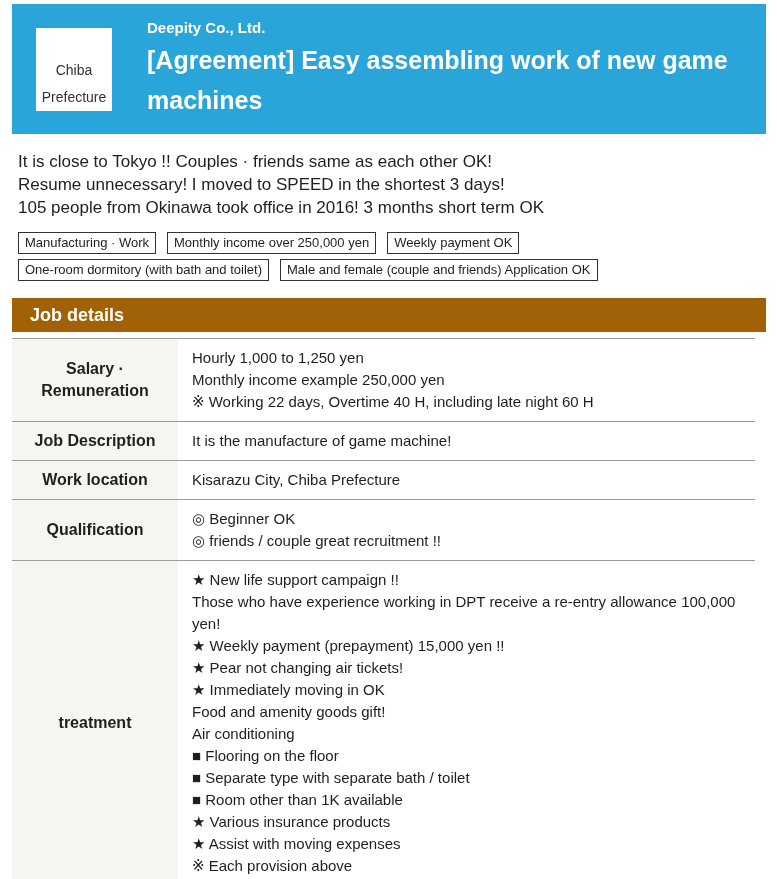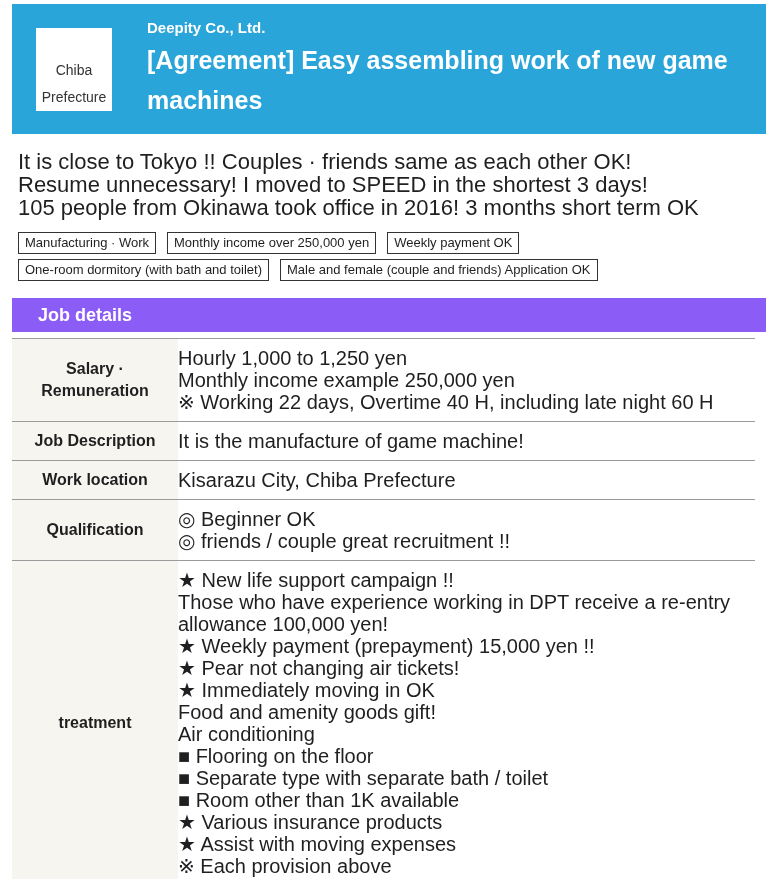--- a/index.html
+++ b/index.html
@@ -25,45 +25,45 @@
     font-size: 14px; line-height: 27px; color: #333333;
     overflow-wrap: break-word; word-wrap: break-word;
   }
   .hero-text { flex: 1 1 auto; min-width: 0; }
   .company { color: #ffffff; font-weight: bold; font-size: 15px; line-height: 19px; }
   .title {
     color: #ffffff; font-weight: bold; font-size: 25px; line-height: 40px;
     margin: 3px 0 0 0;
   }
   
-  .intro { margin: 16px 18px 0 18px; font-size: 22px; line-height: 23px; }
+  .intro { margin: 16px 18px 0 18px; font-size: 17px; line-height: 23px; }
   
   .tags { margin: 13px 12px 0 12px; }
   .tag {
     display: inline-block; border: 1px solid #333333; color: #1f1f1f;
     font-size: 13px; line-height: 16px; padding: 2px 6px;
     margin: 0 5px 5px 6px; background: #ffffff; white-space: nowrap;
   }
   
   .section-bar {
-    margin: 12px 11px 0 12px; background: #8b5cf6; color: #ffffff;
-    font-weight: bold; font-size: 18px; line-height: 20px; padding: 7px 26px;
+    margin: 12px 11px 0 12px; background: #a16207; color: #ffffff;
+    font-weight: bold; font-size: 18px; line-height: 20px; padding: 7px 18px;
   }
   
   .job-table { margin: 6px 22px 0 12px; border-bottom: 1px solid #9b9b9b; }
   .row { display: flex; border-top: 1px solid #9b9b9b; }
   .row-label {
     width: 166px; flex: 0 0 166px; background: #f6f5f0; box-sizing: border-box;
     display: flex; align-items: center; justify-content: center;
     text-align: center; font-weight: bold; font-size: 16px; line-height: 22px;
     padding: 8px 0;
   }
   .row-content {
     flex: 1 1 auto; min-width: 0; box-sizing: border-box;
-    padding: 8px 10px 8px 0; font-size: 20px; line-height: 22px;
+    padding: 8px 10px 8px 14px; font-size: 15px; line-height: 22px;
   }
 </style>
 </head>
 <body>
 
 <div class="page">
 
   <header class="hero">
     <div class="badge">
       <span>Chiba Prefecture</span>

